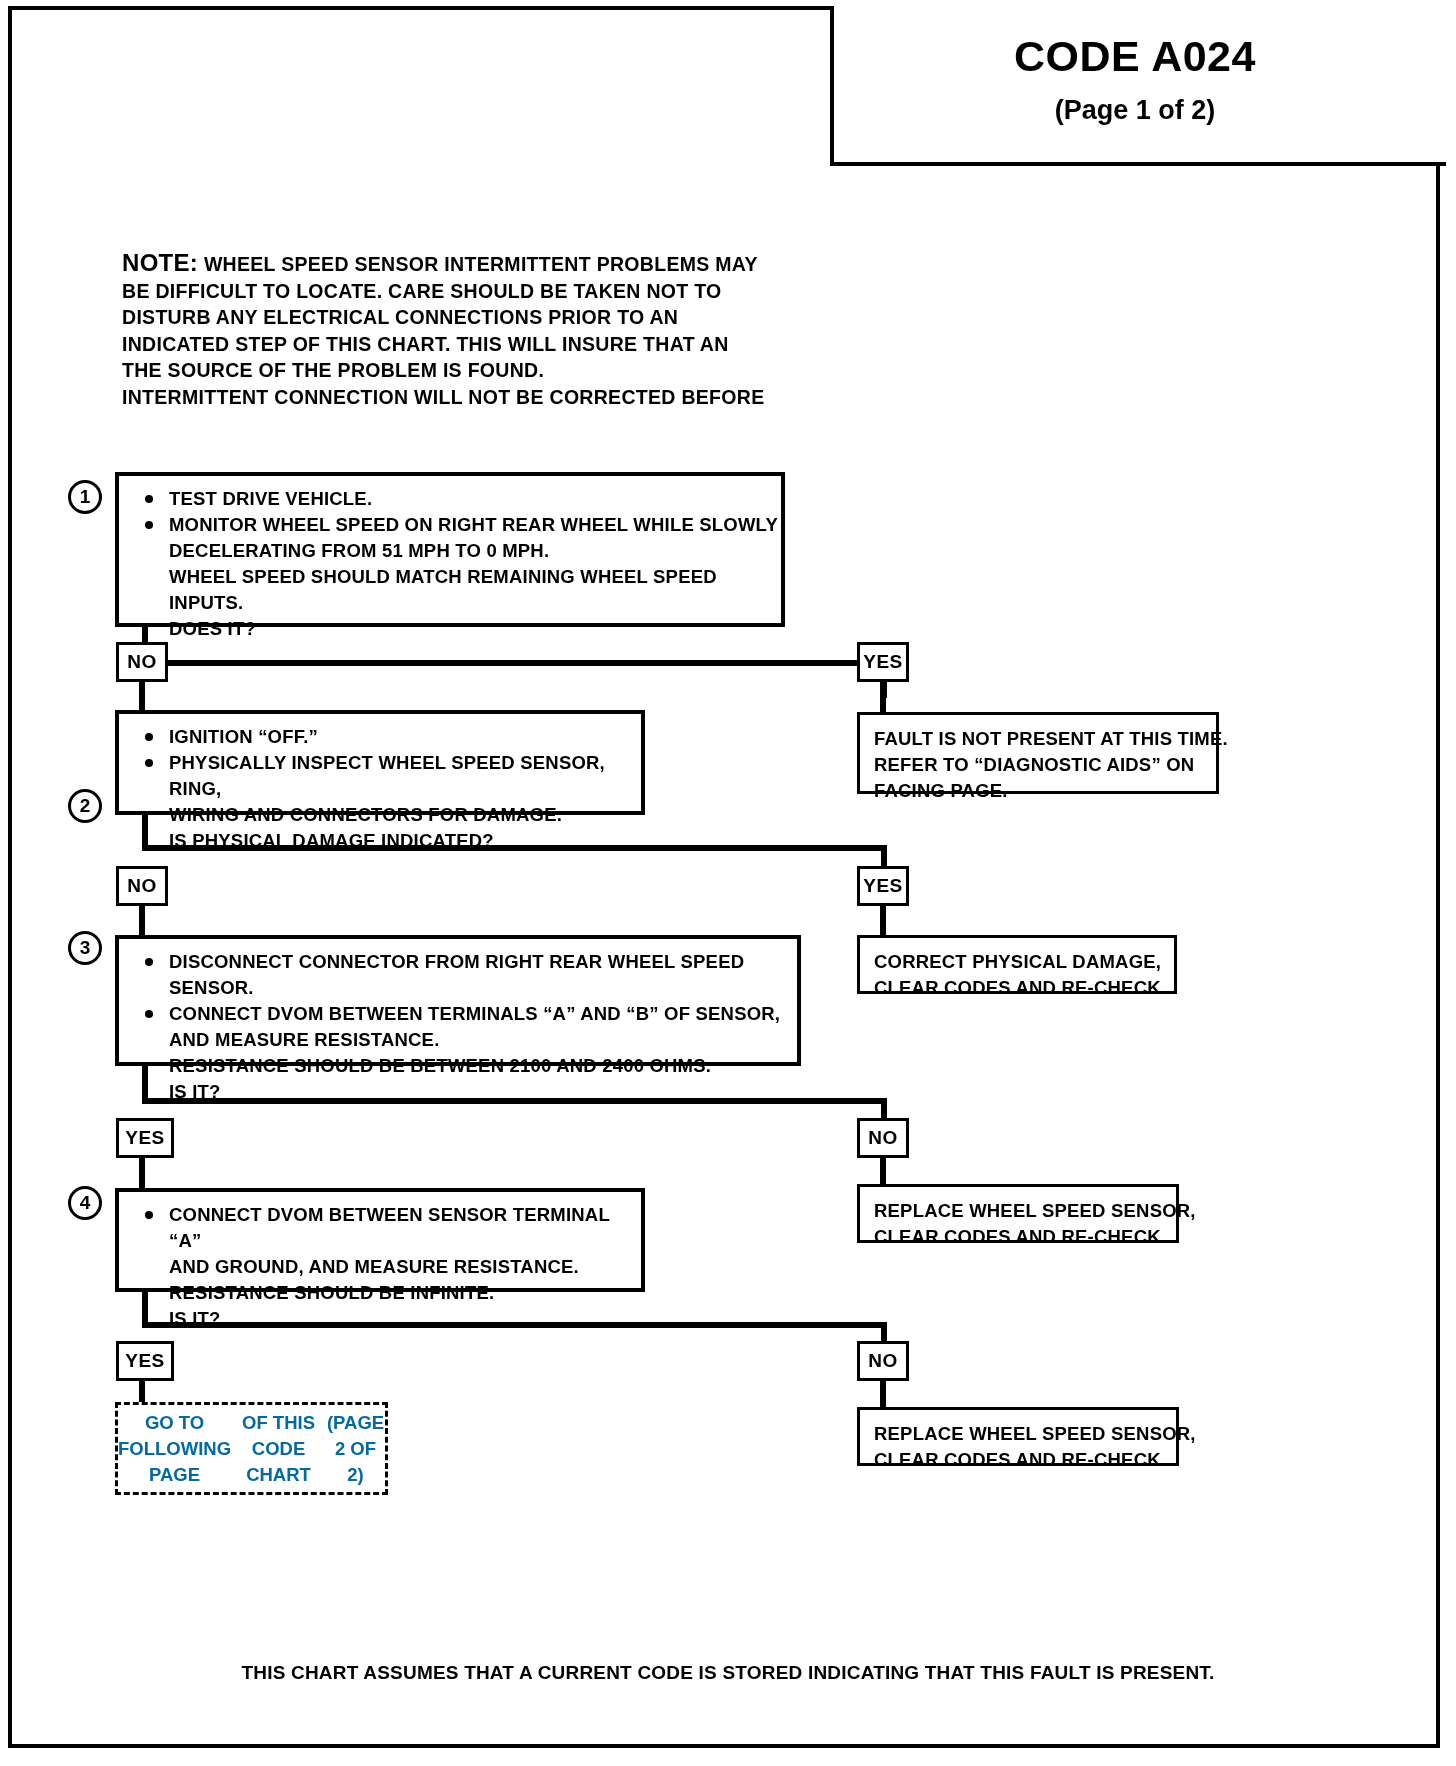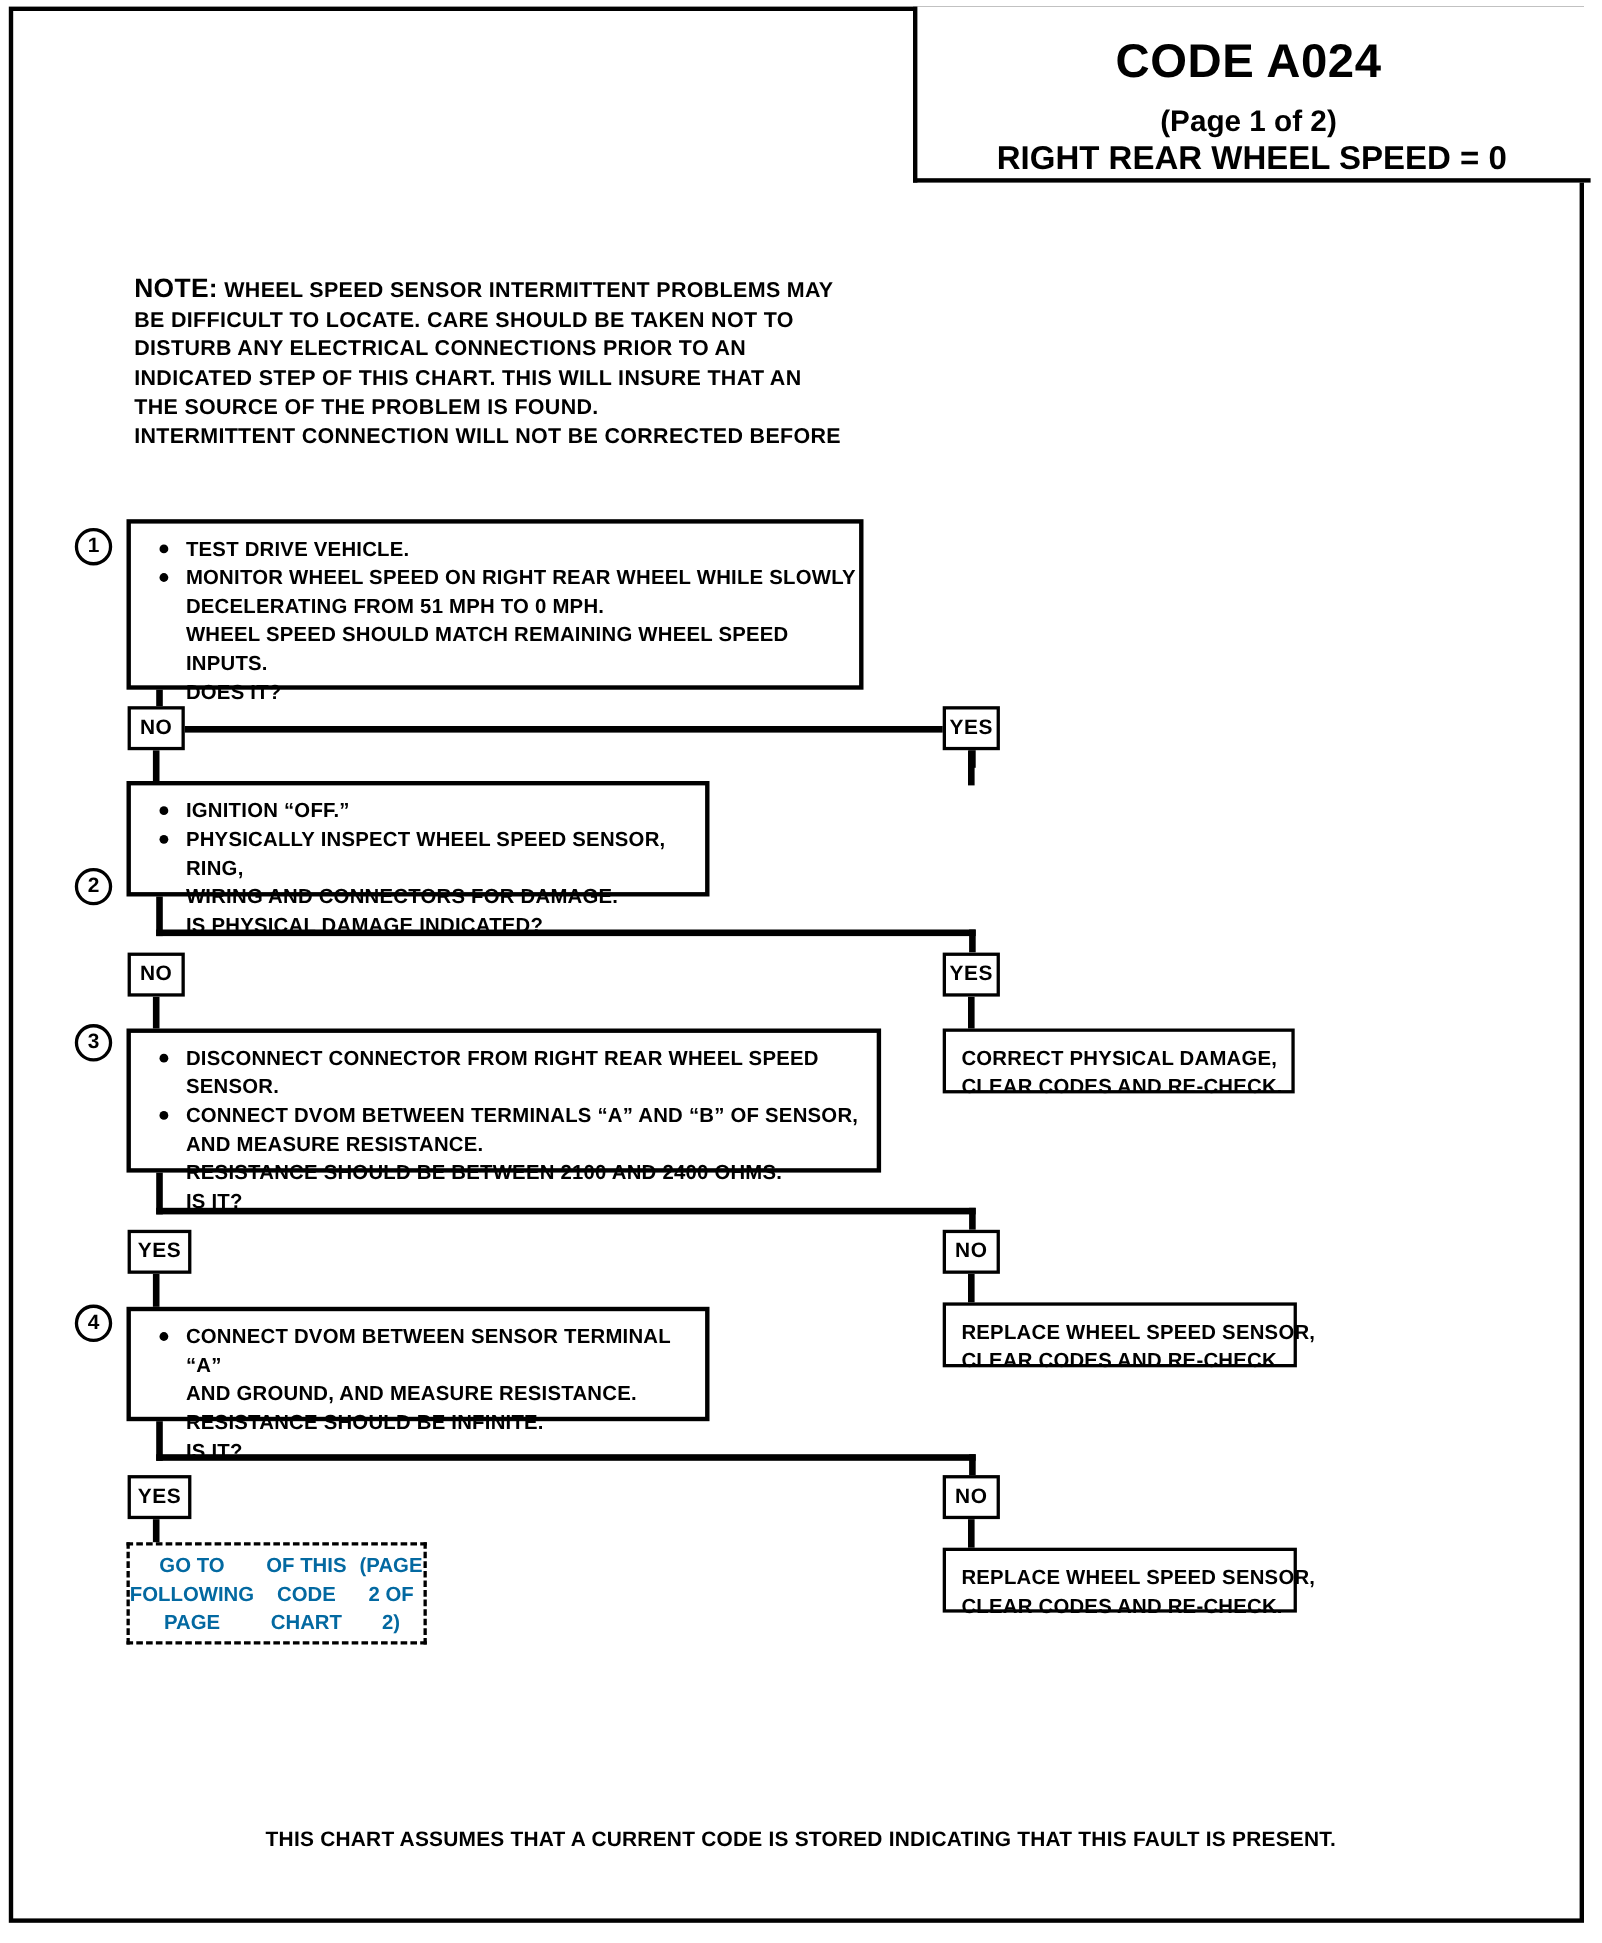--- a/index.html
+++ b/index.html
@@ -84,21 +84,20 @@
   }
 </style>
 </head>
 <body>
 
 <div class="page">
 
   <div class="hdr-box"></div>
   <div class="code-title">CODE A024</div>
   <div class="page-of">(Page 1 of 2)</div>
-  <div class="sub-title">RIGHT REAR WHEEL SPEED  =  0</div>
 
   <div class="note">
     <div class="note-line"><span class="lead">NOTE:</span> <span>WHEEL SPEED SENSOR INTERMITTENT PROBLEMS MAY</span></div>
     <div class="note-line">BE DIFFICULT TO LOCATE.  CARE SHOULD BE TAKEN NOT TO</div>
     <div class="note-line just">
         <span>DISTURB ANY ELECTRICAL CONNECTIONS PRIOR TO AN</span>
       </div>
     <div class="note-line">INDICATED STEP OF THIS CHART.  THIS WILL INSURE THAT AN</div>
     <div class="note-line">THE SOURCE OF THE PROBLEM IS FOUND.</div>
     <div class="note-line">INTERMITTENT CONNECTION WILL NOT BE CORRECTED BEFORE</div>
@@ -118,20 +117,27 @@
   <div class="v" style="left:130px;top:617px;height:39px;"></div>
   <div class="h" style="left:130px;top:650px;width:745px;"></div>
   <div class="v" style="left:869px;top:650px;height:38px;"></div>
 
   <div class="chip" style="left:104px;top:632px;">NO</div>
   <div class="chip" style="left:845px;top:632px;">YES</div>
 
   <div class="v" style="left:127px;top:672px;height:52px;"></div>
   <div class="v" style="left:868px;top:672px;height:32px;"></div>
 
+  <div class="box" style="left:845px;top:702px;width:362px;height:82px;">
+    <div class="plainbox">
+      <div>FAULT IS NOT PRESENT AT THIS TIME.</div>
+      <div>REFER TO “DIAGNOSTIC AIDS” ON</div>
+      <div>FACING PAGE.</div>
+    </div>
+  </div>
 
   <div class="stepnum" style="left:56px;top:779px;">2</div>
   <div class="box thick" style="left:103px;top:700px;width:530px;height:105px;">
     <ul class="bullets">
       <li>IGNITION “OFF.”</li>
       <li>PHYSICALLY INSPECT WHEEL SPEED SENSOR, RING,</li>
     </ul>
     <div class="cont">WIRING AND CONNECTORS FOR DAMAGE.</div>
     <div class="cont">IS PHYSICAL DAMAGE INDICATED?</div>
   </div>

